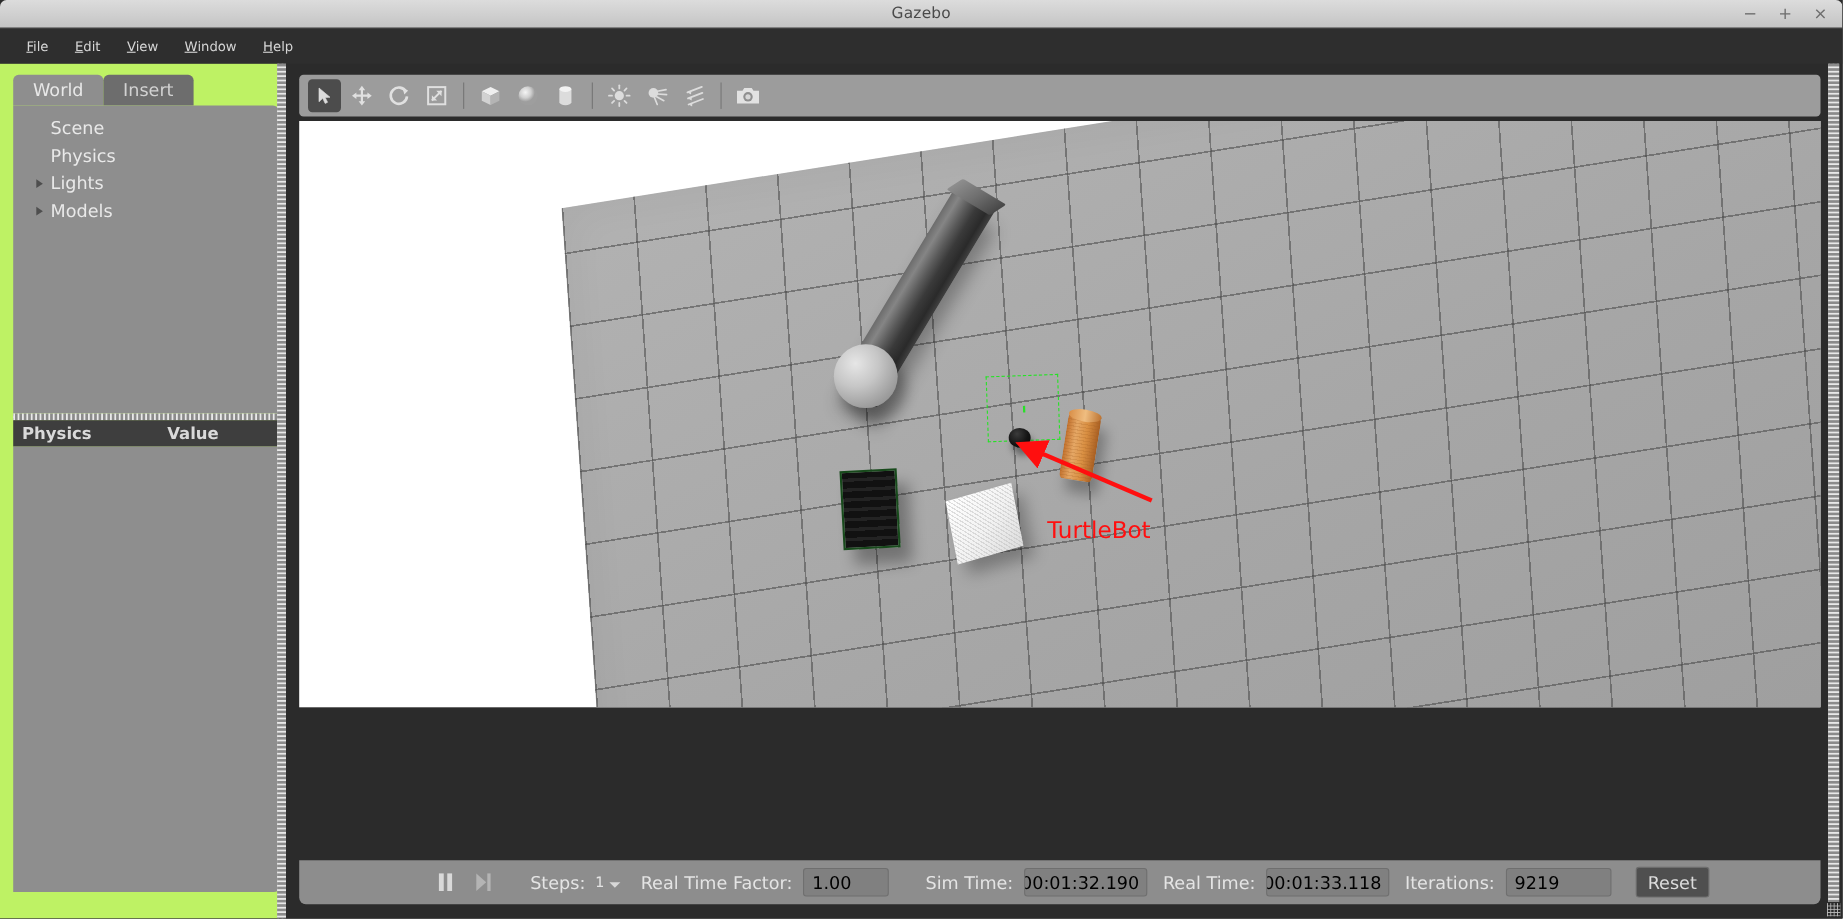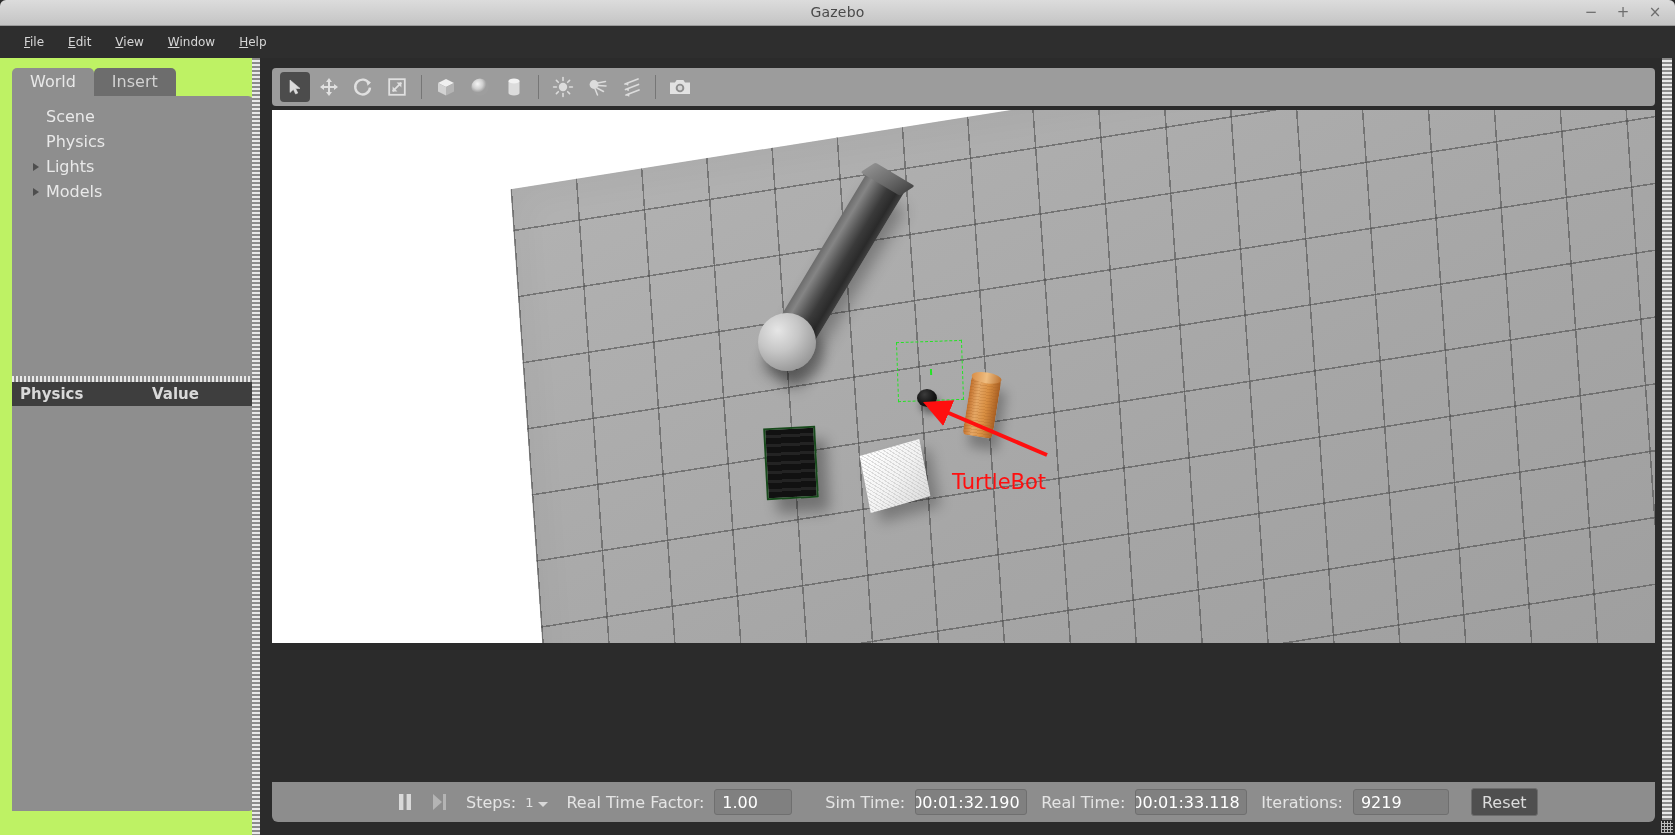--- a/index.html
+++ b/index.html
@@ -288,35 +288,35 @@
     width: 34px; height: 30px;
     display: flex; align-items: center; justify-content: center;
     cursor: default;
   }
   .sb-label {
     color: #e4e4e4; font-size: 16px; margin: 0 4px;
     white-space: nowrap;
   }
   .sb-steps {
     display: flex; align-items: center; gap: 5px;
-    margin-left: 6px; margin-right: 14px;
+    margin-left: 22px; margin-right: 14px;
   }
   .sb-steps .num { color: #e4e4e4; font-size: 13px; }
   .caret-dn {
     width: 0; height: 0;
     border-left: 5px solid transparent; border-right: 5px solid transparent;
     border-top: 5px solid #d8d8d8;
     margin-top: 5px;
   }
   .sb-field {
     height: 26px; background: #808080;
     border: 1px solid #6f6f6f; border-radius: 3px;
     display: flex; align-items: center;
     padding-left: 7px;
-    color: #ffffff; font-size: 16px;
+    color: #000000; font-size: 16px;
     overflow: hidden;
     margin-left: 6px;
   }
   .f-rtf { width: 78px; }
   .f-sim { width: 112px; padding-left: 0; }
   .f-real { width: 112px; padding-left: 0; }
   .f-iter { width: 96px; }
   .sb-field .clip { margin-left: -4px; }
   .reset-btn {
     margin-left: 22px;

